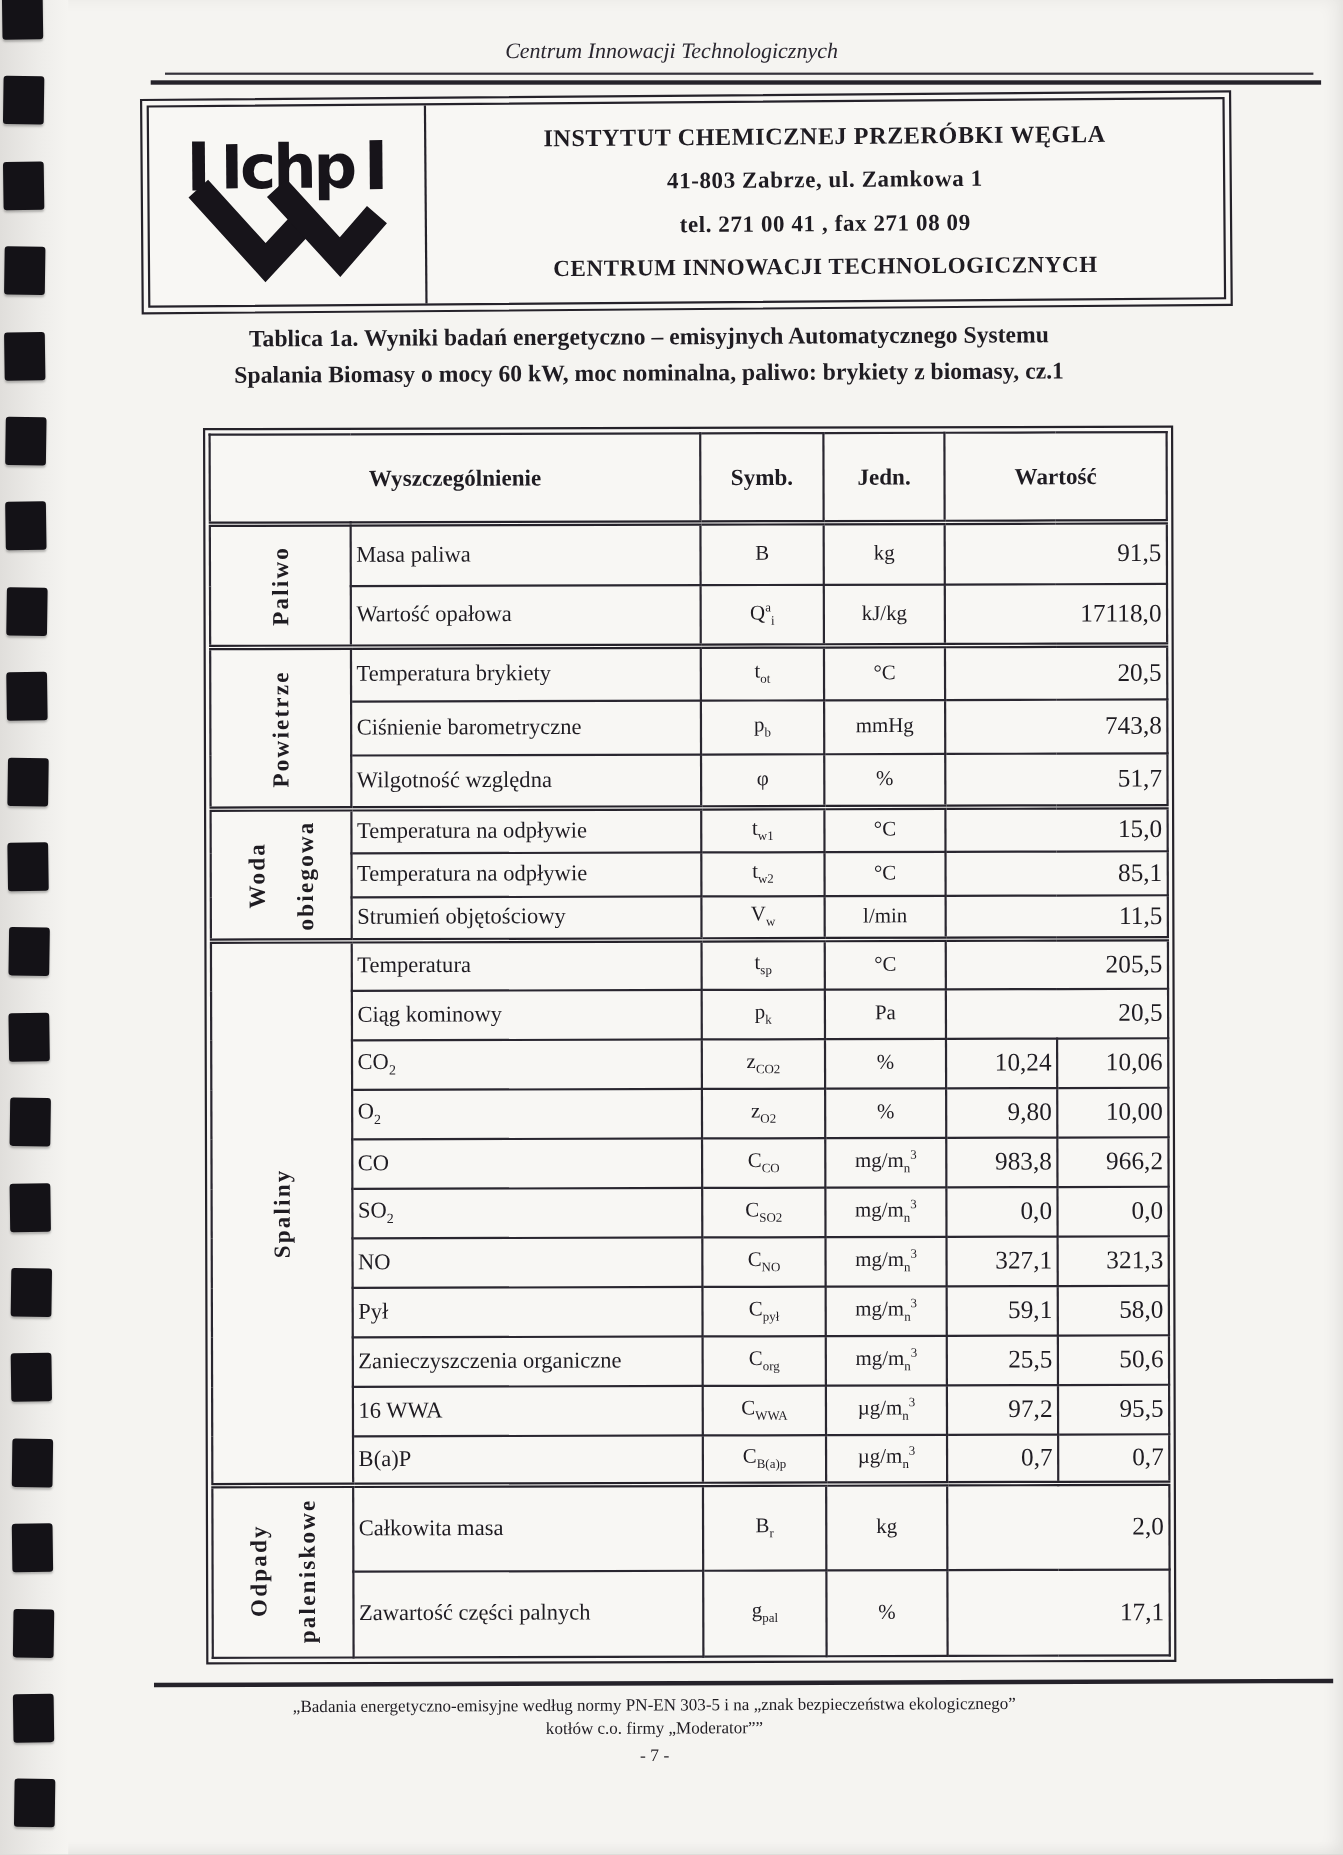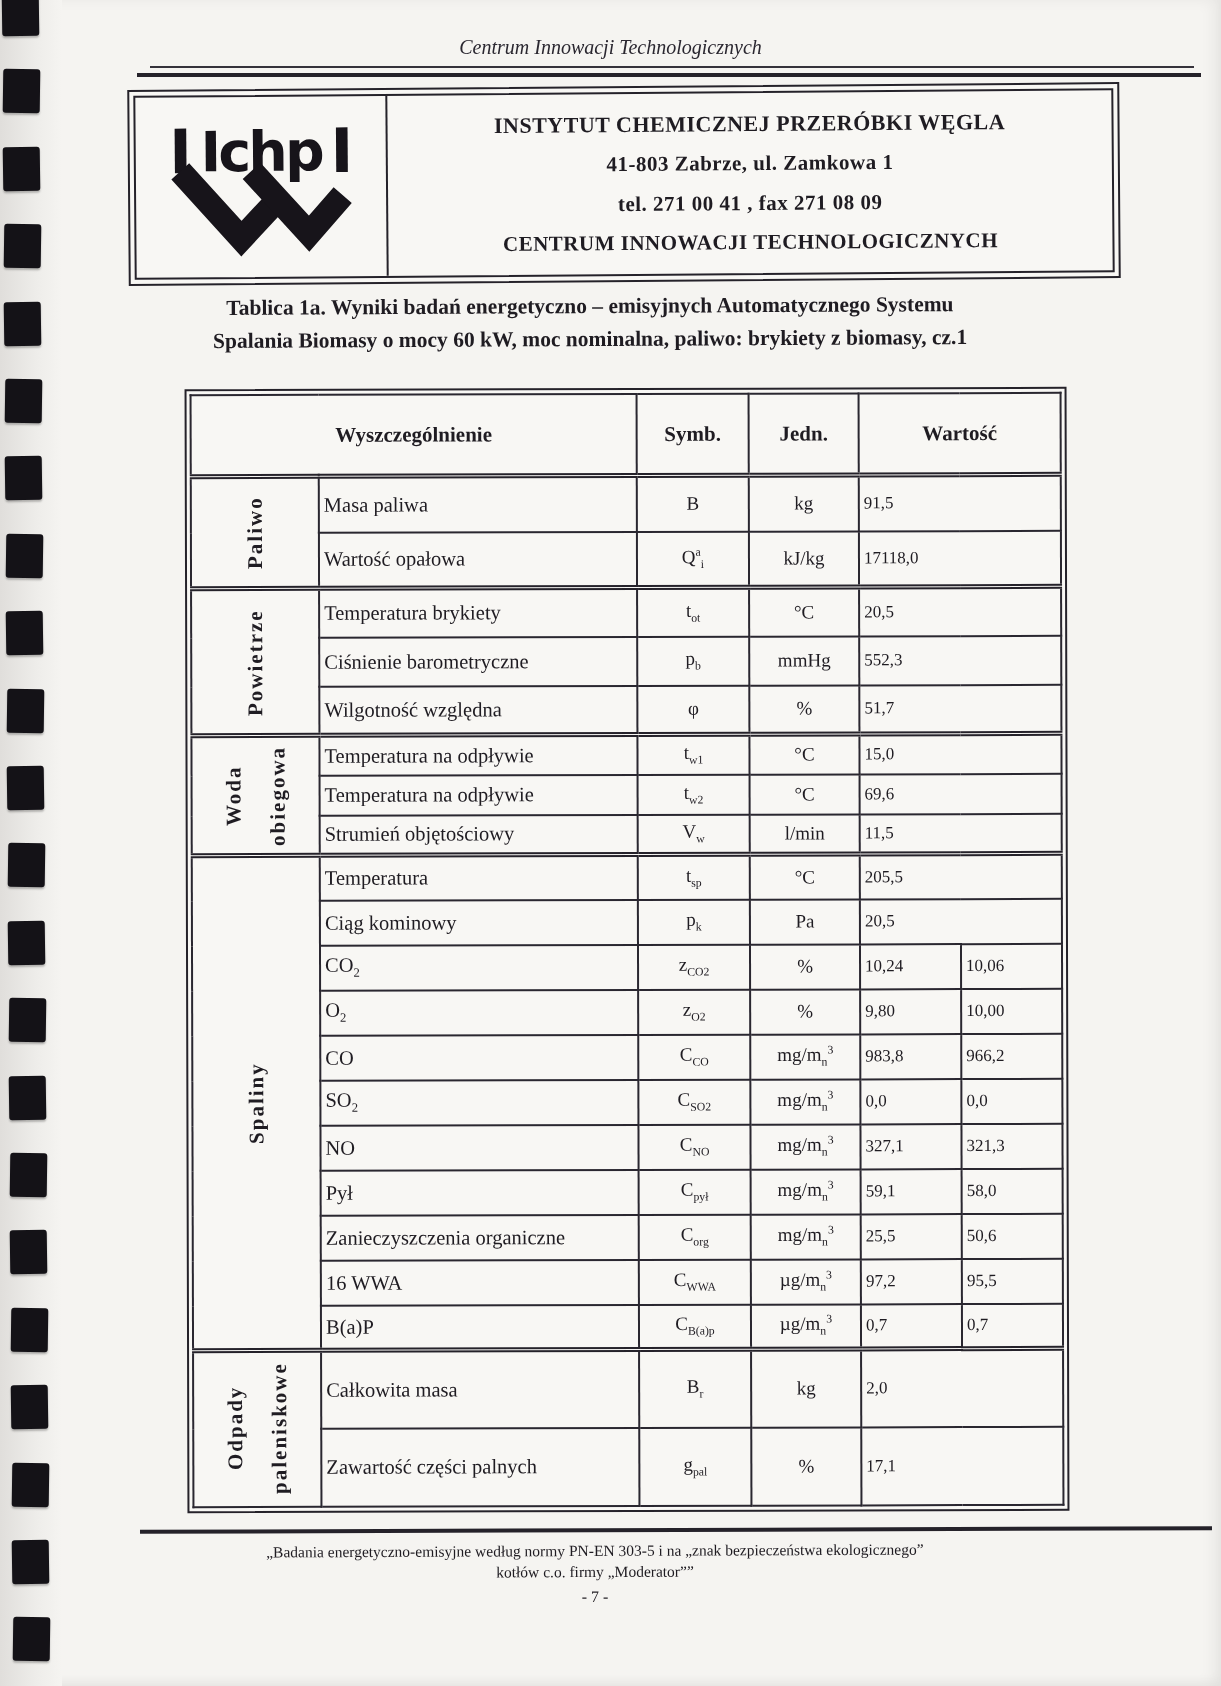--- a/index.html
+++ b/index.html
@@ -76,21 +76,21 @@
   tr.group-start td{border-top:5px double #25222a;}
   td.vlabel{
     writing-mode:vertical-rl;transform:rotate(180deg);
     text-align:center;font-weight:bold;font-size:21px;
     letter-spacing:2px;white-space:pre-line;line-height:2.1;
     border-right:5px double #25222a;
   }
   td.name{font-size:20.5px;padding-left:12px;}
   td.sym{text-align:center;font-size:19px;}
   td.unit{text-align:center;font-size:19px;}
-  td.val{text-align:left;font-size:17px;}
+  td.val{text-align:right;font-size:23px;}
   sub,sup{font-size:62%;}
   
   .footer-rule{position:absolute;top:1528px;left:140px;width:1072px;height:4px;background:#25222a;transform:rotate(-0.2deg);}
   .footer-note{
     position:absolute;top:1540px;left:0;width:1190px;
     text-align:center;font-size:15.5px;line-height:21px;transform:rotate(-0.25deg);
   }
   .page-number{margin-top:4px;font-size:16px;}
 </style>
 </head>
@@ -188,41 +188,41 @@
             <td class="vlabel" rowspan="3">Powietrze</td>
             <td class="name">Temperatura brykiety</td>
             <td class="sym">t<sub>ot</sub></td>
             <td class="unit">°C</td>
             <td class="val" colspan="2">20,5</td>
           </tr>
           <tr style="height: 49px;">
             <td class="name">Ciśnienie barometryczne</td>
             <td class="sym">p<sub>b</sub></td>
             <td class="unit">mmHg</td>
-            <td class="val" colspan="2">552,3</td>
+            <td class="val" colspan="2">743,8</td>
           </tr>
           <tr style="height: 49px;">
             <td class="name">Wilgotność względna</td>
             <td class="sym">φ</td>
             <td class="unit">%</td>
             <td class="val" colspan="2">51,7</td>
           </tr>
           <tr class="group-start" style="height: 40px;">
             <td class="vlabel" rowspan="3">Woda
 obiegowa</td>
             <td class="name">Temperatura na odpływie</td>
             <td class="sym">t<sub>w1</sub></td>
             <td class="unit">°C</td>
             <td class="val" colspan="2">15,0</td>
           </tr>
           <tr style="height: 40px;">
             <td class="name">Temperatura na odpływie</td>
             <td class="sym">t<sub>w2</sub></td>
             <td class="unit">°C</td>
-            <td class="val" colspan="2">69,6</td>
+            <td class="val" colspan="2">85,1</td>
           </tr>
           <tr style="height: 40px;">
             <td class="name">Strumień objętościowy</td>
             <td class="sym">V<sub>w</sub></td>
             <td class="unit">l/min</td>
             <td class="val" colspan="2">11,5</td>
           </tr>
           <tr class="group-start" style="height: 45px;">
             <td class="vlabel" rowspan="11">Spaliny</td>
             <td class="name">Temperatura</td>

